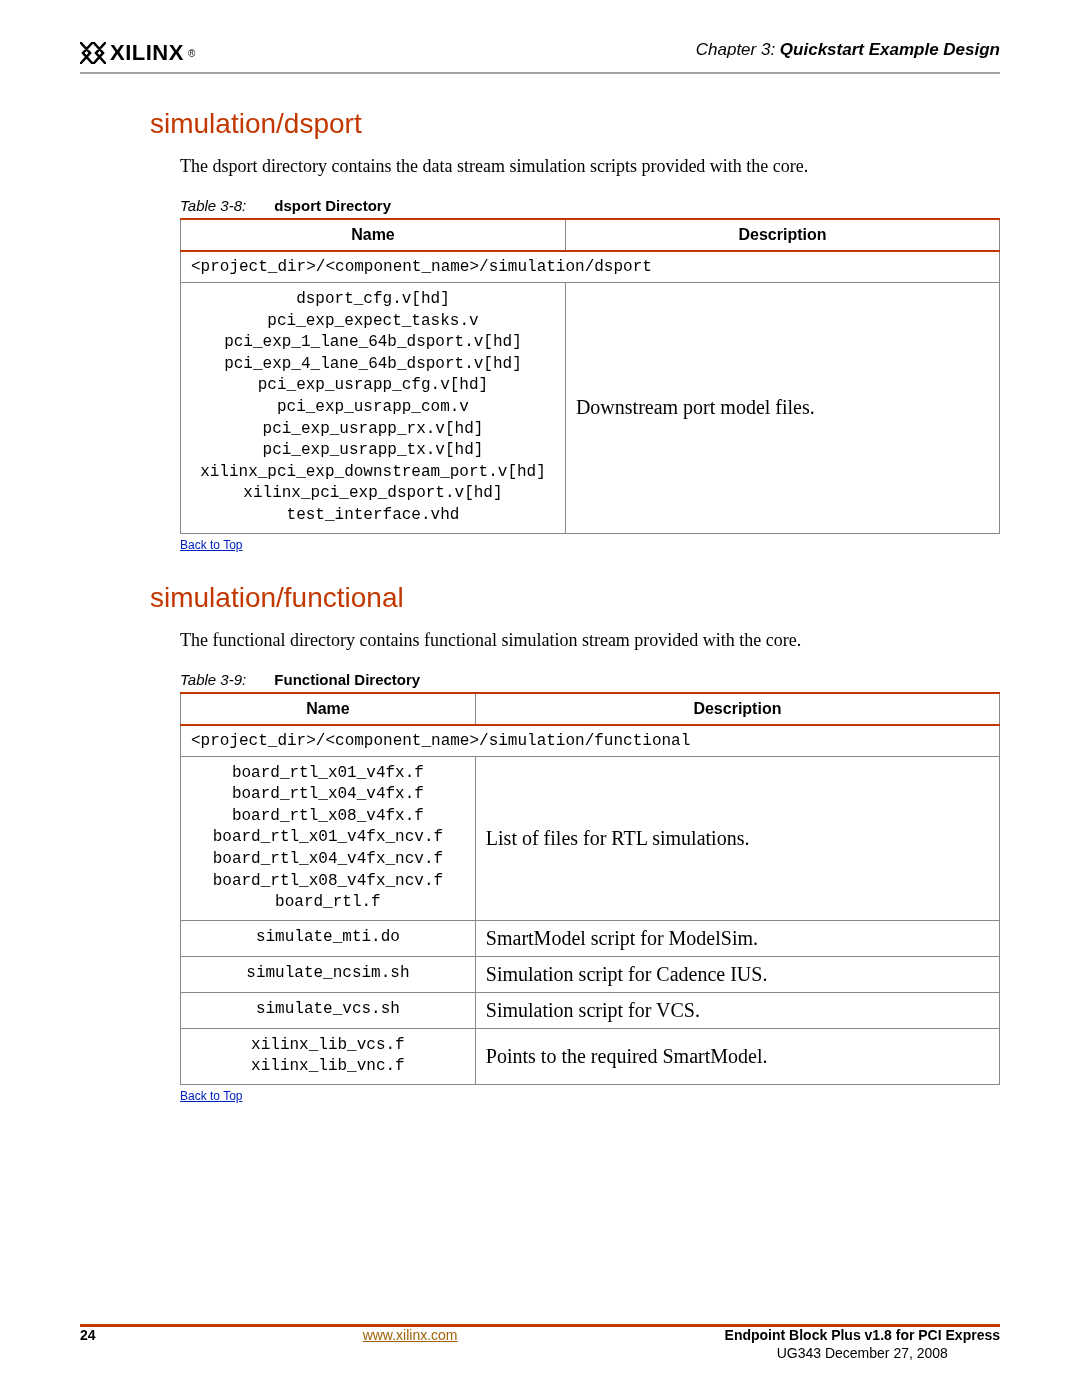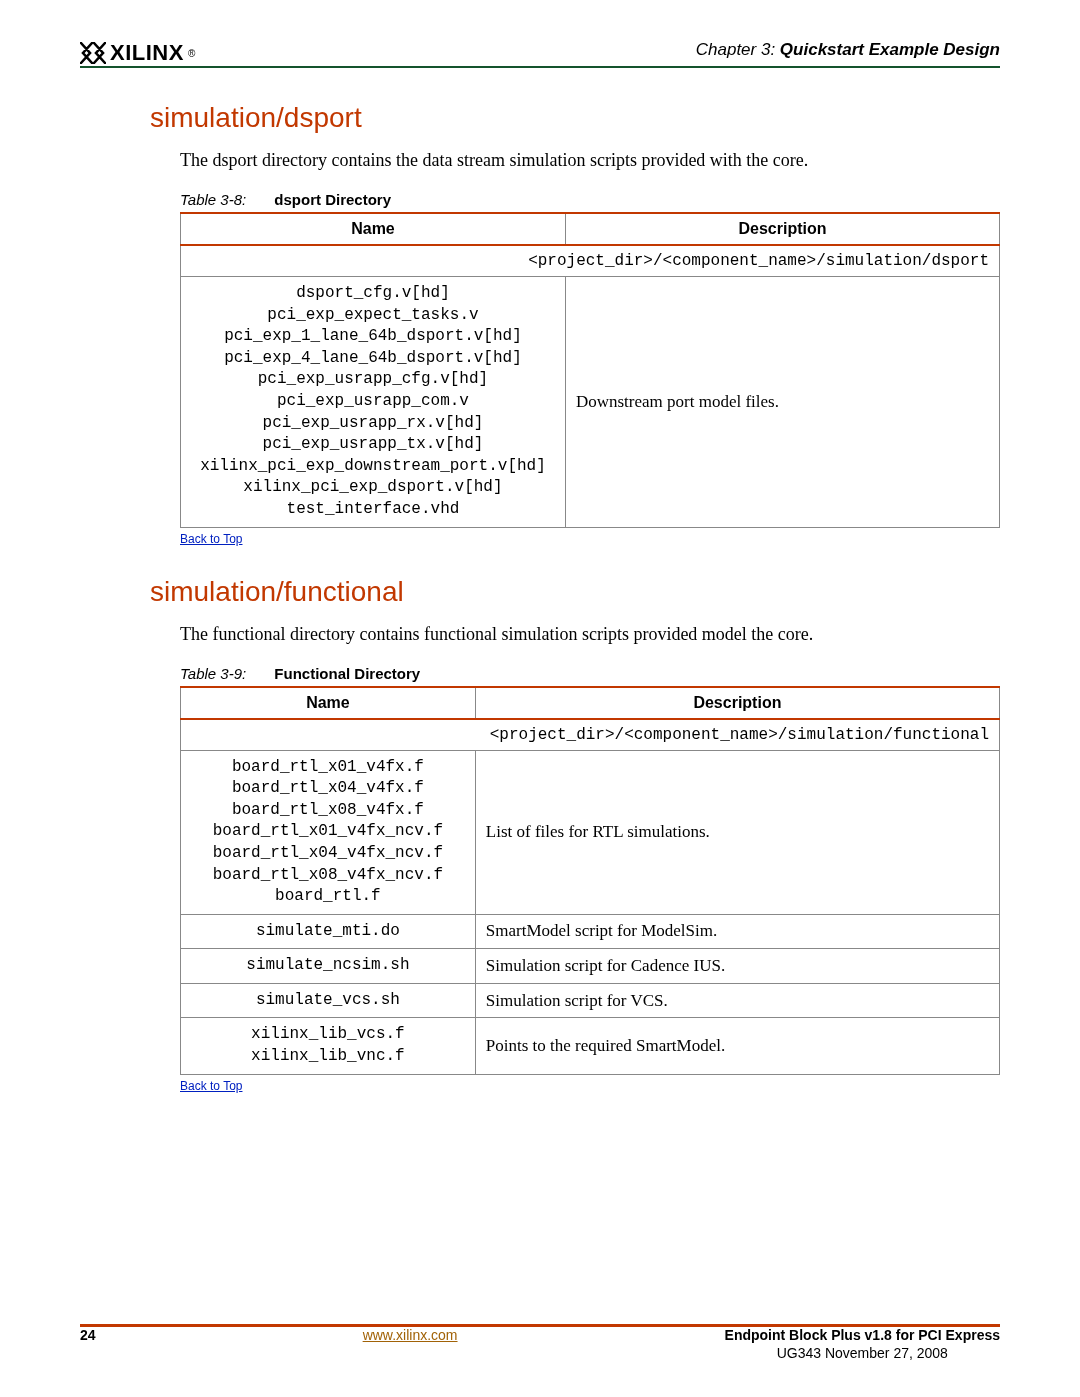--- a/index.html
+++ b/index.html
@@ -11,21 +11,22 @@
     font-family: "Palatino Linotype", Palatino, "Book Antiqua", Georgia, serif;
     color: #000;
   }
   .page {
     padding: 40px 80px 0 80px;
   }
   .header {
     display: flex;
     justify-content: space-between;
     align-items: flex-start;
-    border-bottom: 2px solid #14532d;
+    border-bottom: 2px solid #a3a3a3;
+    padding-bottom: 6px;
     margin-bottom: 34px;
     gap: 28px;
   }
   .logo {
     display: flex;
     align-items: center;
     font-family: Arial, Helvetica, sans-serif;
     font-size: 22px;
     font-weight: 700;
     letter-spacing: 0.5px;
@@ -91,35 +92,35 @@
     border-bottom: 2px solid #c23800;
     border-left: 1px solid #888;
     border-right: 1px solid #888;
   }
   td {
     padding: 6px 10px;
     border: 1px solid #888;
     vertical-align: middle;
   }
   td.pathrow {
-    text-align: right;
+    text-align: left;
     font-family: "Courier New", monospace;
     font-size: 16px;
   }
   td.filecol {
     font-family: "Courier New", monospace;
     font-size: 16px;
     line-height: 1.35;
     white-space: pre;
     vertical-align: top;
     text-align: center;
   }
   td.desc {
     font-family: "Palatino Linotype", Palatino, Georgia, serif;
-    font-size: 17px;
+    font-size: 20px;
   }
   .back-link {
     display: inline-block;
     margin-left: 30px;
     margin-top: 4px;
     margin-bottom: 30px;
     font-family: Arial, Helvetica, sans-serif;
     font-size: 12px;
     color: #0020c0;
     text-decoration: underline;
@@ -199,21 +200,21 @@
 xilinx_pci_exp_dsport.v[hd]
 test_interface.vhd</td>
           <td class="desc">Downstream port model files.</td>
         </tr>
       </tbody>
     </table>
     <a class="back-link">Back to Top</a>
 
     
     <h2 class="section-title">simulation/functional</h2>
-    <p class="body-text">The functional directory contains functional simulation scripts provided model the core.</p>
+    <p class="body-text">The functional directory contains functional simulation stream provided with the core.</p>
     <div class="table-caption">
       <span>Table 3-9:</span>
       <span class="caption-title">Functional Directory</span>
     </div>
     <table class="t2">
       <thead>
         <tr>
           <th>Name</th>
           <th>Description</th>
         </tr>
@@ -255,16 +256,16 @@
 
   </div>
 </div>
 
 <div class="footer">
   <div class="footer-row">
     <div class="pageno">24</div>
     <div class="center"><a>www.xilinx.com</a></div>
     <div class="right">
       <span class="title">Endpoint Block Plus v1.8 for PCI Express</span>
-      <span class="sub">UG343 November 27, 2008</span>
+      <span class="sub">UG343 December 27, 2008</span>
     </div>
   </div>
 </div>
 
 </body></html>

